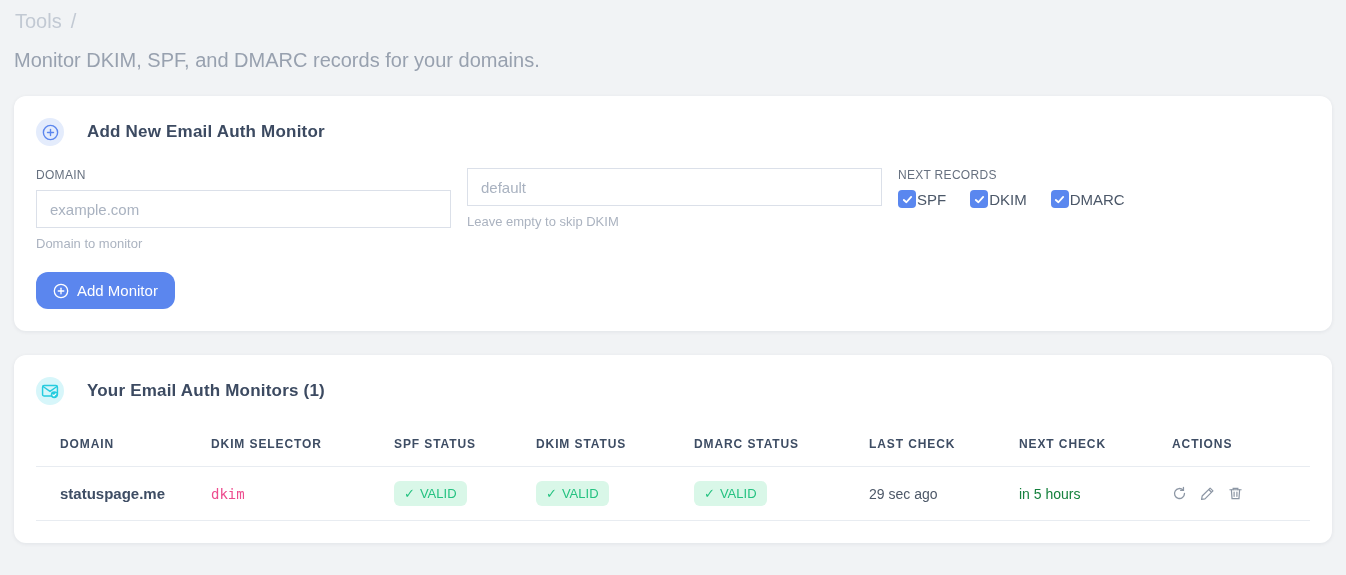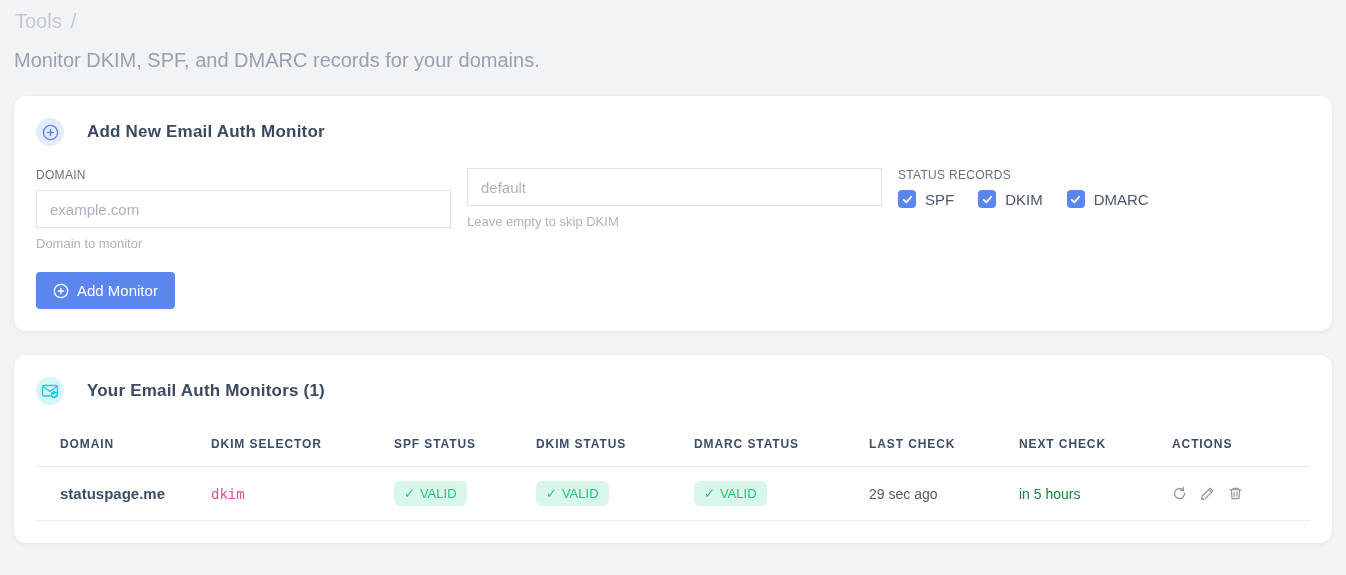--- a/index.html
+++ b/index.html
@@ -52,32 +52,32 @@
     width: 100%; height: 38px;
     border: 1px solid #dbe0e9; border-radius: 0;
     padding: 0 13px; font-size: 15px; color: #3e4d64;
     font-family: "Liberation Sans", sans-serif;
     background: #fff; outline: none;
   }
   .text-input::placeholder { color: #a9b2c0; }
   .field-hint { margin-top: 8px; font-size: 13px; color: #abb3c0; }
 
   .checks-row { display: flex; align-items: center; gap: 24px; margin-top: 3px; }
-  .check-item { display: flex; align-items: center; gap: 9px; cursor: pointer; }
+  .check-item { display: flex; align-items: center; gap: 1px; cursor: pointer; }
   .checkbox {
     width: 18px; height: 18px; border-radius: 4px;
     background: #5a87ef; display: flex; align-items: center; justify-content: center;
   }
   .check-label { font-size: 15px; color: #4b5768; }
 
   .btn-primary {
     margin-top: 21px;
     display: inline-flex; align-items: center; gap: 8px;
     background: #5b86ee; color: #fff; border: none;
-    height: 37px; padding: 0 17px; border-radius: 4px;
+    height: 37px; padding: 0 17px; border-radius: 12px;
     font-size: 15px; font-family: "Liberation Sans", sans-serif;
     cursor: pointer;
   }
 
   
   .table-wrap { margin-top: 18px; }
   table { width: 100%; border-collapse: collapse; }
   th {
     text-align: left; font-size: 12px; font-weight: 700;
     color: #3e4d64; letter-spacing: .9px;
@@ -141,21 +141,21 @@
         <input class="text-input" type="text" placeholder="example.com" style="">
         <div class="field-hint">Domain to monitor</div>
       </div>
 
       <div>
         <input class="text-input" type="text" placeholder="default" style="">
         <div class="field-hint">Leave empty to skip DKIM</div>
       </div>
 
       <div>
-        <div class="field-label">STATUS RECORDS</div>
+        <div class="field-label">NEXT RECORDS</div>
         <div class="checks-row">
           <label class="check-item">
             <span class="checkbox">
               <svg width="11" height="11" viewBox="0 0 12 12" fill="none" stroke="#ffffff" stroke-width="2" stroke-linecap="round" stroke-linejoin="round">
                   <polyline points="2,6.5 4.8,9 10,3.2"></polyline>
                 </svg>
             </span>
             <span class="check-label">SPF</span>
           </label>
           <label class="check-item">

